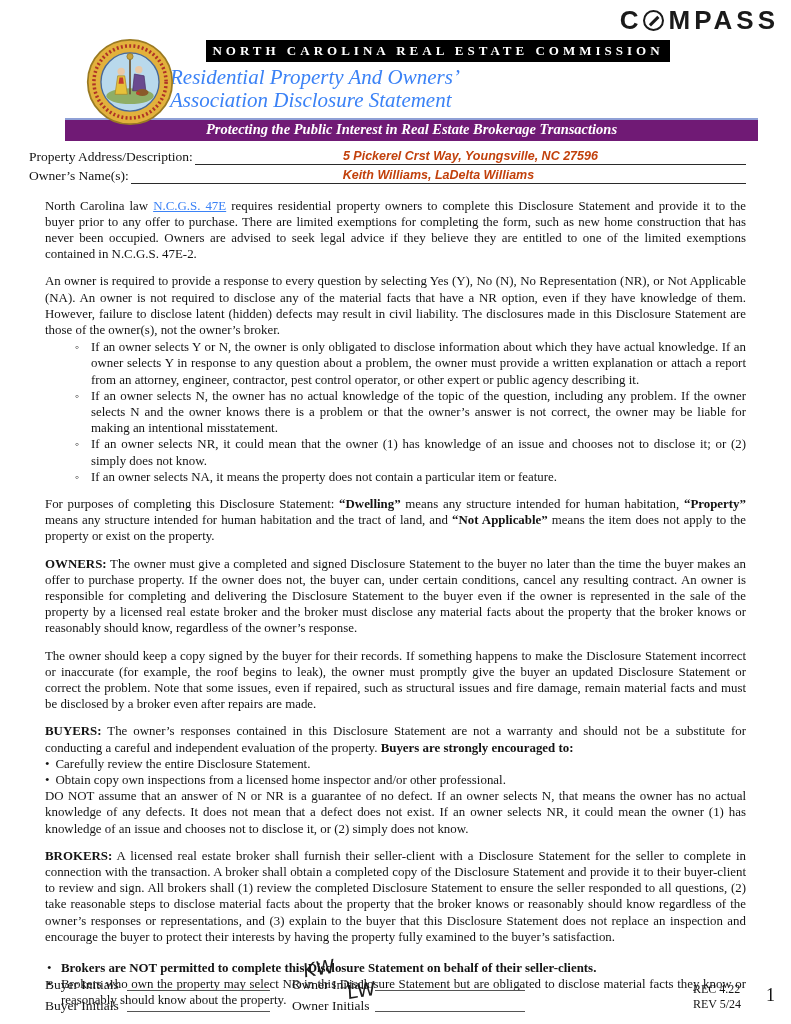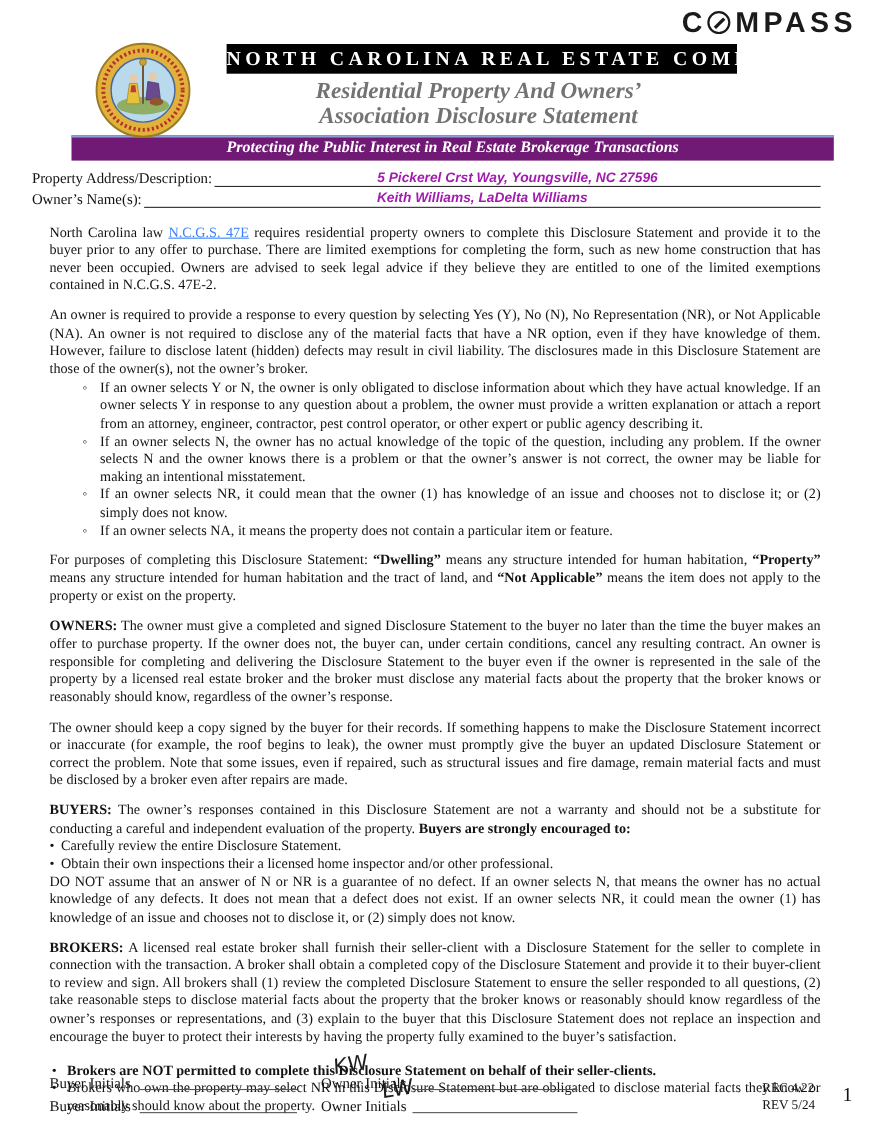--- a/index.html
+++ b/index.html
@@ -19,42 +19,42 @@
     display:inline-block; width:17px; height:17px; border:2.6px solid #1a1a1a;
     border-radius:50%; position:relative; margin:0 4px 0 1px;
   }
   .o-slash .needle {
     position:absolute; left:50%; top:50%; width:12px; height:2.6px;
     background:#1a1a1a; transform:translate(-50%,-50%) rotate(-45deg);
   }
   .seal { position:absolute; left:86px; top:34px; width:88px; height:96px; }
   .banner-black {
     margin:40px 120px 0 206px; width:464px; background:#000; color:#fff;
-    text-align:center; font-weight:bold; font-size:18px; letter-spacing:4px;
+    text-align:center; font-weight:bold; font-size:13px; letter-spacing:4px;
     padding:2.5px 0 3px 0; white-space:nowrap;
   }
   .doc-title {
-    margin:4px 90px 0 170px; width:530px; text-align:center;
-    color:#737373; font-weight:bold; font-style:italic;
+    margin:4px 90px 0 170px; width:530px; text-align:left;
+    color:#3b82f6; font-weight:normal; font-style:italic;
     font-size:21px; line-height:23px;
   }
   .banner-blue {
     margin:6px 0 0 65px; width:693px; background:#701a75; color:#fff;
     border-top:2px solid #8fa0d6;
     text-align:center; font-weight:bold; font-style:italic; font-size:14.5px;
     padding:1.5px 0 2.5px 0;
   }
   
   .fields { margin:8px 45px 0 29px; font-size:13.5px; }
   .field-row { display:flex; align-items:flex-end; margin-bottom:3px; }
   .field-label { white-space:nowrap; padding-right:2px; }
   .field-line {
     flex:1; border-bottom:1.2px solid #2a2a2a; text-align:center;
     font-family:"Liberation Sans", sans-serif; font-weight:bold; font-style:italic;
-    font-size:12.5px; color:#a21caf; line-height:15px; min-height:15px;
+    font-size:12.5px; color:#c2410c; line-height:15px; min-height:15px;
   }
   
   .body { margin:2px 45px 0 45px; font-size:12.9px; line-height:16.2px; text-align:justify; }
   .body p { margin:11px 0 0 0; }
   .body b { font-weight:bold; }
   a.law-link { color:#3b82f6; text-decoration:underline; cursor:pointer; }
   ul.hollow { list-style:none; margin:1px 0 0 0; padding:0 0 0 30px; }
   ul.hollow li { position:relative; padding-left:16px; margin:0; }
   ul.hollow li::before { content:"\25E6"; position:absolute; left:0; top:0; font-size:12px; }
   .inline-bullet { margin-top:0 !important; }
@@ -147,21 +147,21 @@
     <p>
       <b>OWNERS:</b><span> The owner must give a completed and signed Disclosure Statement to the buyer no later than the time the buyer makes an offer to purchase property. If the owner does not, the buyer can, under certain conditions, cancel any resulting contract. An owner is responsible for completing and delivering the Disclosure Statement to the buyer even if the owner is represented in the sale of the property by a licensed real estate broker and the broker must disclose any material facts about the property that the broker knows or reasonably should know, regardless of the owner’s response.</span>
     </p>
 
     <p>The owner should keep a copy signed by the buyer for their records. If something happens to make the Disclosure Statement incorrect or inaccurate (for example, the roof begins to leak), the owner must promptly give the buyer an updated Disclosure Statement or correct the problem. Note that some issues, even if repaired, such as structural issues and fire damage, remain material facts and must be disclosed by a broker even after repairs are made.</p>
 
     <p>
       <b>BUYERS:</b><span> The owner’s responses contained in this Disclosure Statement are not a warranty and should not be a substitute for conducting a careful and independent evaluation of the property. </span><b>Buyers are strongly encouraged to:</b>
     </p>
     <p class="inline-bullet"><span class="dot">•</span><span>Carefully review the entire Disclosure Statement.</span></p>
-    <p class="inline-bullet"><span class="dot">•</span><span>Obtain their own inspections their a licensed home inspector and/or other professional.</span></p>
+    <p class="inline-bullet"><span class="dot">•</span><span>Obtain copy own inspections from a licensed home inspector and/or other professional.</span></p>
     <p class="no-gap">DO NOT assume that an answer of N or NR is a guarantee of no defect. If an owner selects N, that means the owner has no actual knowledge of any defects. It does not mean that a defect does not exist. If an owner selects NR, it could mean the owner (1) has knowledge of an issue and chooses not to disclose it, or (2) simply does not know.</p>
 
     <p>
       <b>BROKERS:</b><span> A licensed real estate broker shall furnish their seller-client with a Disclosure Statement for the seller to complete in connection with the transaction. A broker shall obtain a completed copy of the Disclosure Statement and provide it to their buyer-client to review and sign. All brokers shall (1) review the completed Disclosure Statement to ensure the seller responded to all questions, (2) take reasonable steps to disclose material facts about the property that the broker knows or reasonably should know regardless of the owner’s responses or representations, and (3) explain to the buyer that this Disclosure Statement does not replace an inspection and encourage the buyer to protect their interests by having the property fully examined to the buyer’s satisfaction.</span>
     </p>
     <ul class="solid">
       <li><b>Brokers are NOT permitted to complete this Disclosure Statement on behalf of their seller-clients.</b></li>
       <li>Brokers who own the property may select NR in this Disclosure Statement but are obligated to disclose material facts they know or reasonably should know about the property.</li>
     </ul>
   </div>

